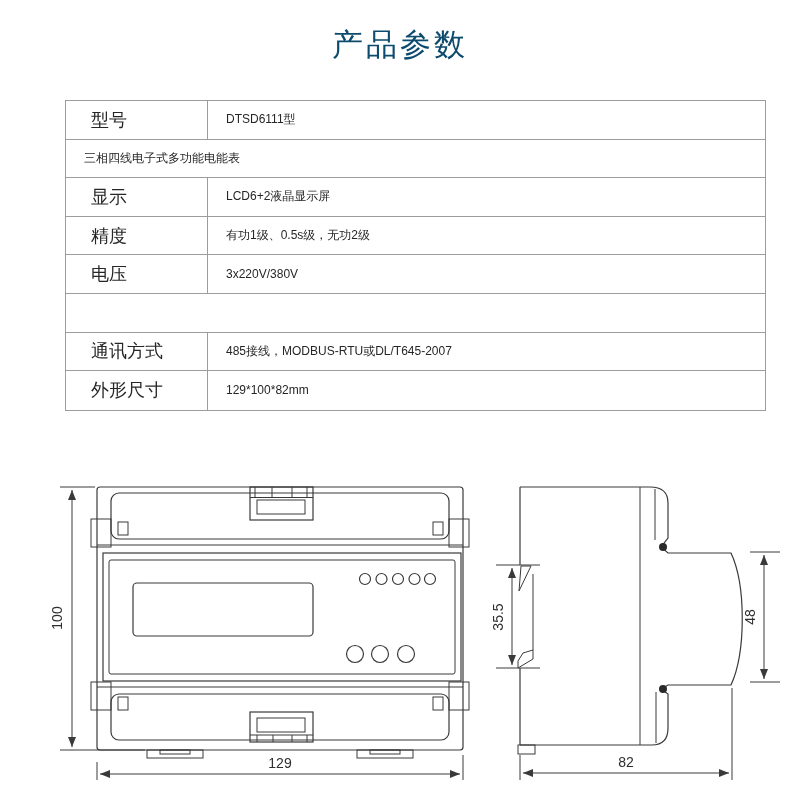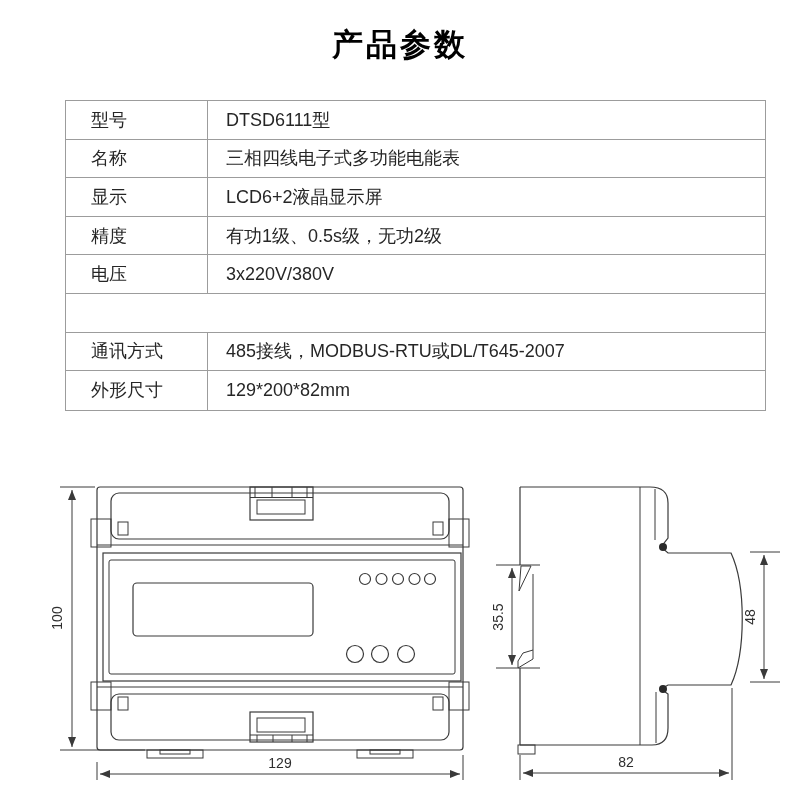--- a/index.html
+++ b/index.html
@@ -1,45 +1,44 @@
 <!DOCTYPE html>
 <html><head>
 <meta charset="utf-8">
 <style>
   html,body{margin:0;padding:0;background:#ffffff;}
   .page{position:relative;width:800px;height:800px;background:#ffffff;overflow:hidden;
         font-family:"Liberation Sans","DejaVu Sans",sans-serif;}
   .title{position:absolute;top:24px;left:0;width:100%;text-align:center;
-         font-size:31px;font-weight:700;color:#000000;letter-spacing:3px;}
+         font-size:31px;font-weight:400;color:#0c4a6e;letter-spacing:3px;}
   .spec-table{position:absolute;left:65px;top:100px;width:701px;
               border:1px solid #9c9c9c;box-sizing:border-box;background:#fff;}
   .spec-row{display:flex;height:38.6px;border-bottom:1px solid #9c9c9c;box-sizing:border-box;}
   .spec-row:last-child{border-bottom:none;}
   .cell-label{width:142px;border-right:1px solid #9c9c9c;display:flex;align-items:center;
               padding-left:25px;box-sizing:border-box;font-size:18px;color:#262626;text-align:center;}
   .cell-value{flex:1;display:flex;align-items:center;padding-left:18px;
-              font-size:18px;color:#262626;white-space:nowrap;}
+              font-size:12px;color:#262626;white-space:nowrap;}
   .drawing-svg{position:absolute;left:0;top:460px;width:800px;height:340px;}
   .dim-text{font-size:14px;fill:#2e2e2e;font-family:"Liberation Sans","DejaVu Sans",sans-serif;}
 </style>
 </head>
 <body>
 
 <div class="page">
 
   <div class="title">产品参数</div>
 
   <div class="spec-table">
     <div id="spec-rows">
         <div class="spec-row">
           <div class="cell-label">型号</div>
           <div class="cell-value">DTSD6111型</div>
         </div>
         <div class="spec-row">
-          <div class="cell-label">名称</div>
           <div class="cell-value">三相四线电子式多功能电能表</div>
         </div>
         <div class="spec-row">
           <div class="cell-label">显示</div>
           <div class="cell-value">LCD6+2液晶显示屏</div>
         </div>
         <div class="spec-row">
           <div class="cell-label">精度</div>
           <div class="cell-value">有功1级、0.5s级，无功2级</div>
         </div>
@@ -48,21 +47,21 @@
           <div class="cell-value">3x220V/380V</div>
         </div>
         <div class="spec-row">
         </div>
         <div class="spec-row">
           <div class="cell-label">通讯方式</div>
           <div class="cell-value">485接线，MODBUS-RTU或DL/T645-2007</div>
         </div>
         <div class="spec-row">
           <div class="cell-label">外形尺寸</div>
-          <div class="cell-value">129*200*82mm</div>
+          <div class="cell-value">129*100*82mm</div>
         </div>
       </div>
   </div>
 
   <svg class="drawing-svg" viewBox="0 460 800 340" xmlns="http://www.w3.org/2000/svg">
     <defs>
       <marker id="arr" markerWidth="11" markerHeight="8" refX="10" refY="4" orient="auto-start-reverse" markerUnits="userSpaceOnUse">
         <path d="M0,0 L10,4 L0,8 Z" fill="#3a3a3a"></path>
       </marker>
     </defs>

